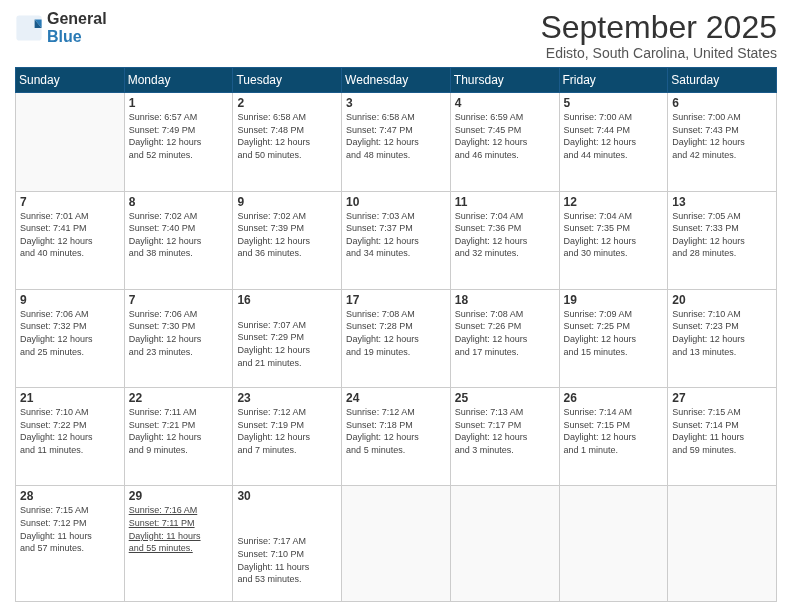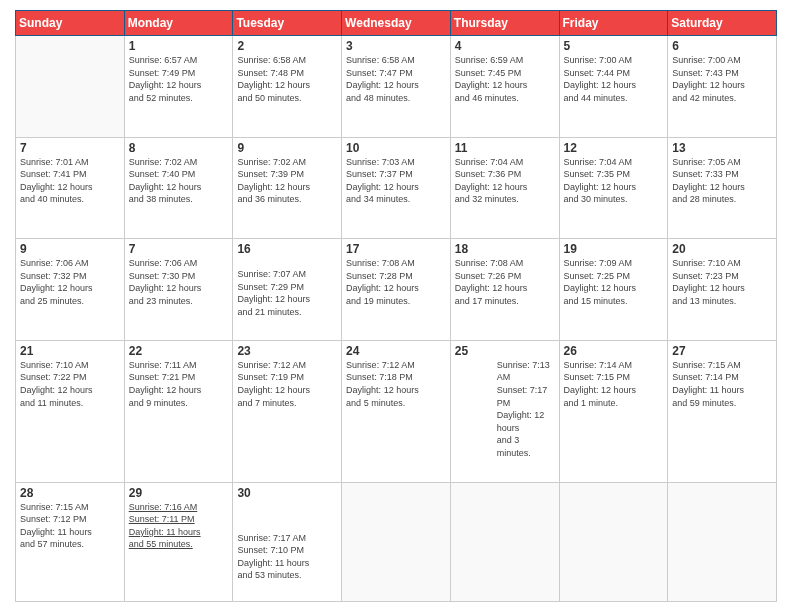--- a/index.html
+++ b/index.html
@@ -61,24 +61,24 @@
       color: #555;
     }
     .calendar {
       flex: 1;
       border: 1px solid #ccc;
       border-collapse: collapse;
       width: 100%;
       table-layout: fixed;
     }
     .calendar th {
-      background: #ef4444;
+      background: #0c4a6e;
       color: #fff;
       font-size: 12px;
-      font-weight: bold;
+      font-weight: normal;
       padding: 5px 3px;
       text-align: left;
       border: 1px solid #1a5a8a;
     }
     .calendar td {
       border: 1px solid #ccc;
       vertical-align: top;
       padding: 3px 4px;
       font-size: 9.5px;
       color: #333;
@@ -99,20 +99,37 @@
       background: #f9f9f9;
     }
     .last-row td {
       height: 78px;
     }
   </style>
 </head>
 <body>
 
 <div class="page">
+  <div class="header">
+    <div class="logo">
+      <svg class="logo-icon" viewBox="0 0 40 40">
+        <rect x="2" y="2" width="36" height="36" rx="4" fill="#e8f0f8"></rect>
+        <polygon points="28,8 38,8 38,20" fill="#2a7ab5"></polygon>
+        <polygon points="28,8 38,20 28,20" fill="#1a5a8a"></polygon>
+      </svg>
+      <div class="logo-text">
+        <span class="logo-general">General</span>
+        <span class="logo-blue">Blue</span>
+      </div>
+    </div>
+    <div class="title-block">
+      <div class="month-title">September 2025</div>
+      <div class="subtitle">Edisto, South Carolina, United States</div>
+    </div>
+  </div>
 
   <table class="calendar">
     <thead>
       <tr>
         <th>Sunday</th>
         <th>Monday</th>
         <th>Tuesday</th>
         <th>Wednesday</th>
         <th>Thursday</th>
         <th>Friday</th>
@@ -291,21 +308,21 @@
           </td>
           <td>
             <span class="day-num">24</span>
             <div class="day-detail" style="white-space: pre-line;">Sunrise: 7:12 AM
 Sunset: 7:18 PM
 Daylight: 12 hours
 and 5 minutes.</div>
           </td>
           <td>
             <span class="day-num">25</span>
-            <div class="day-detail" style="white-space: pre-line; margin-left: 42px;">Sunrise: 7:13 AM
+            <div class="day-detail" style="white-space: pre-line;">Sunrise: 7:13 AM
 Sunset: 7:17 PM
 Daylight: 12 hours
 and 3 minutes.</div>
           </td>
           <td>
             <span class="day-num">26</span>
             <div class="day-detail" style="white-space: pre-line;">Sunrise: 7:14 AM
 Sunset: 7:15 PM
 Daylight: 12 hours
 and 1 minute.</div>

